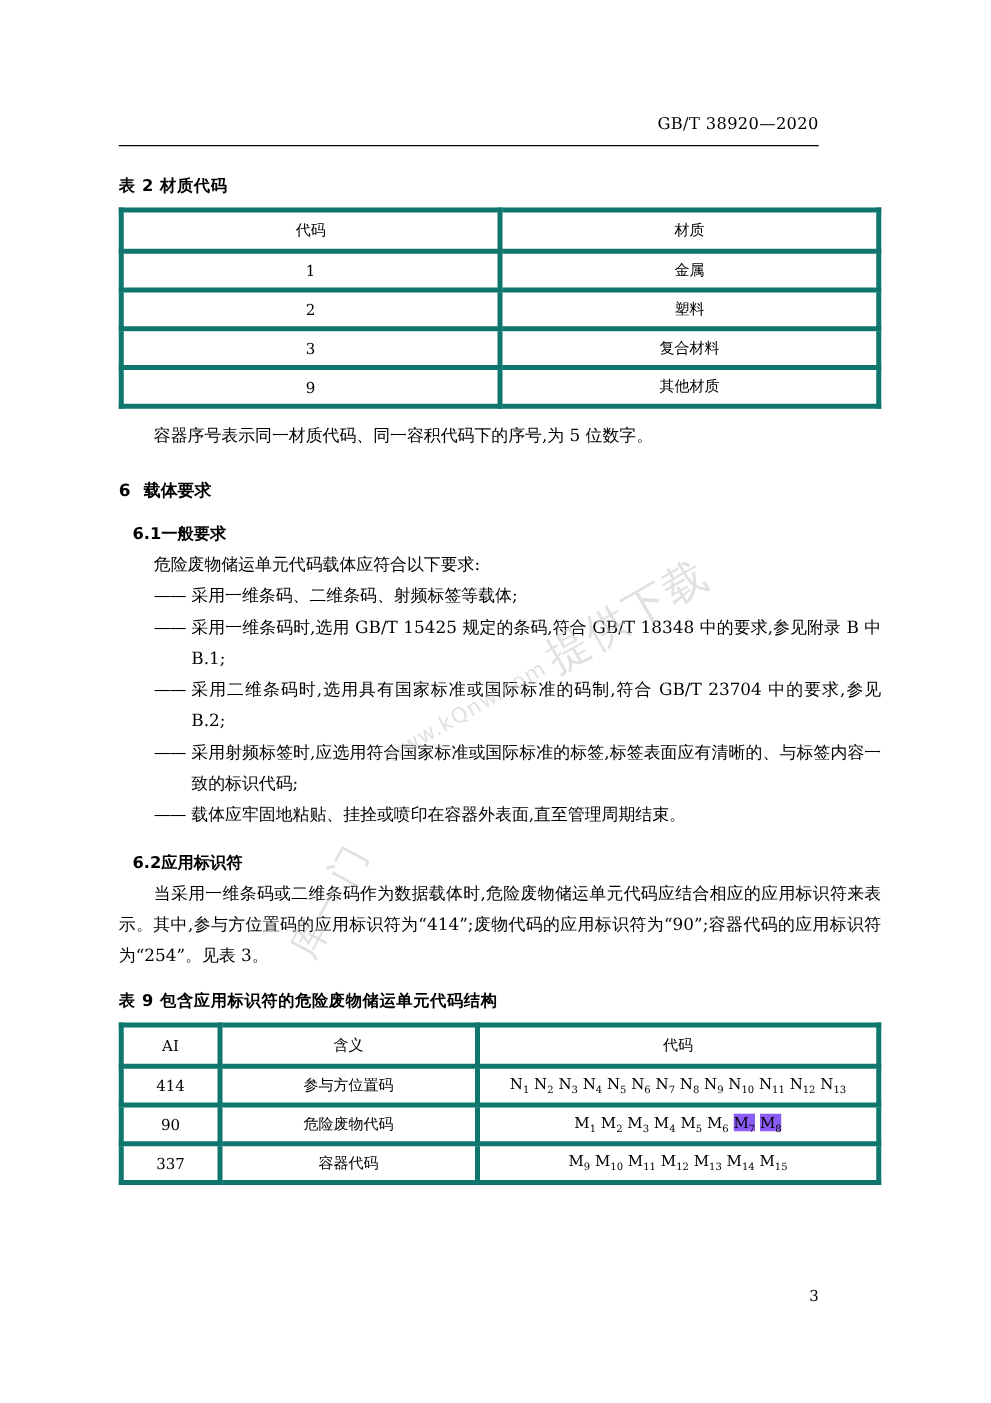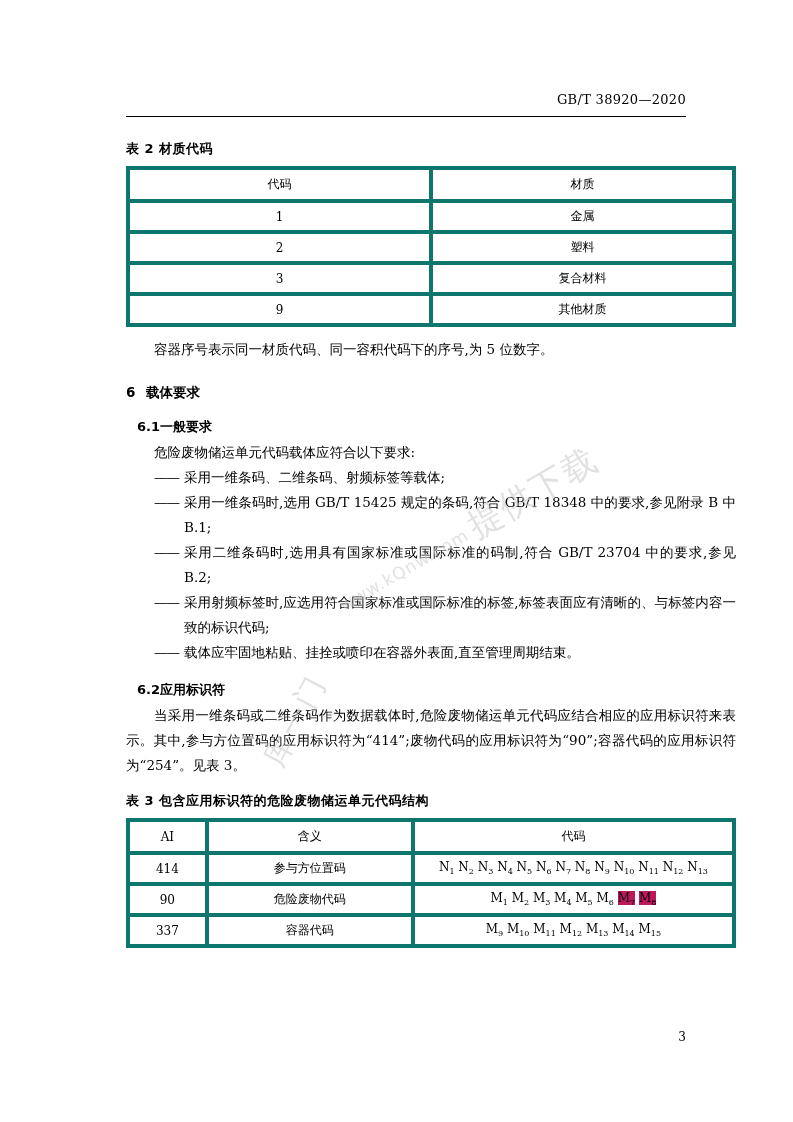--- a/index.html
+++ b/index.html
@@ -13,21 +13,20 @@
     position: relative;
     font-family: "DejaVu Serif", "Liberation Serif", serif;
     color: #000000;
     overflow: hidden;
   }
   .page {
     position: absolute;
     left: 0; top: 0;
     width: 743px;
     height: 1122px;
-    margin-left: 31px;
   }
   .header {
     position: absolute;
     right: 88px;
     top: 92px;
     font-family: "DejaVu Serif", "Liberation Serif", serif;
     font-size: 13px;
     letter-spacing: 0.3px;
     white-space: nowrap;
   }
@@ -113,21 +112,21 @@
     font-family: "DejaVu Sans", "Liberation Sans", sans-serif;
     font-weight: bold;
     font-size: 13px;
   }
   .sub-head .num { display: inline-block; min-width: 34px; text-align: right; }
   .sub {
     font-size: 8px;
     vertical-align: sub;
   }
   .hl {
-    background: #be185d;
+    background: #8b5cf6;
   }
   .page-number {
     position: absolute;
     right: 88px;
     bottom: 78px;
     font-size: 12px;
     font-family: "DejaVu Serif", "Liberation Serif", serif;
   }
   .watermark {
     position: absolute;
@@ -220,21 +219,21 @@
       <li><span class="dash">——</span><span>采用射频标签时,应选用符合国家标准或国际标准的标签,标签表面应有清晰的、与标签内容一致的标识代码;</span></li>
       <li><span class="dash">——</span><span>载体应牢固地粘贴、挂拴或喷印在容器外表面,直至管理周期结束。</span></li>
     </ul>
 
     <div class="sub-head">
       <span class="num">6.2</span><span>应用标识符</span>
     </div>
 
     <p class="body-text indent2">当采用一维条码或二维条码作为数据载体时,危险废物储运单元代码应结合相应的应用标识符来表示。其中,参与方位置码的应用标识符为“414”;废物代码的应用标识符为“90”;容器代码的应用标识符为“254”。见表 3。</p>
 
-    <div class="tbl-caption">表 3  包含应用标识符的危险废物储运单元代码结构</div>
+    <div class="tbl-caption">表 9  包含应用标识符的危险废物储运单元代码结构</div>
 
     <table class="doc-table t3">
       <tbody>
         <tr class="head">
           <td>AI</td>
           <td>含义</td>
           <td>代码</td>
         </tr>
         <tr>
           <td>414</td>

